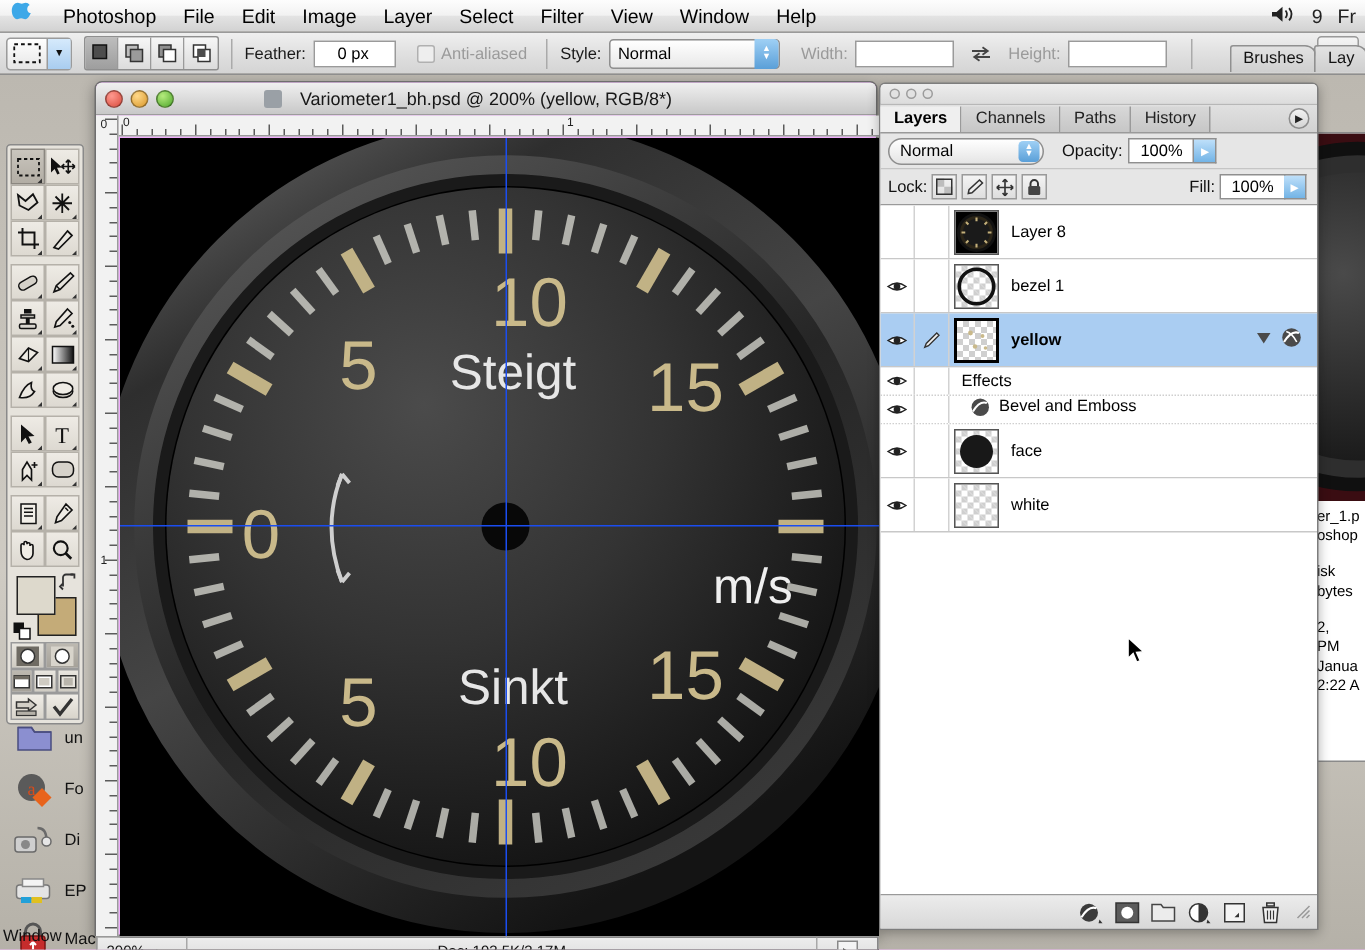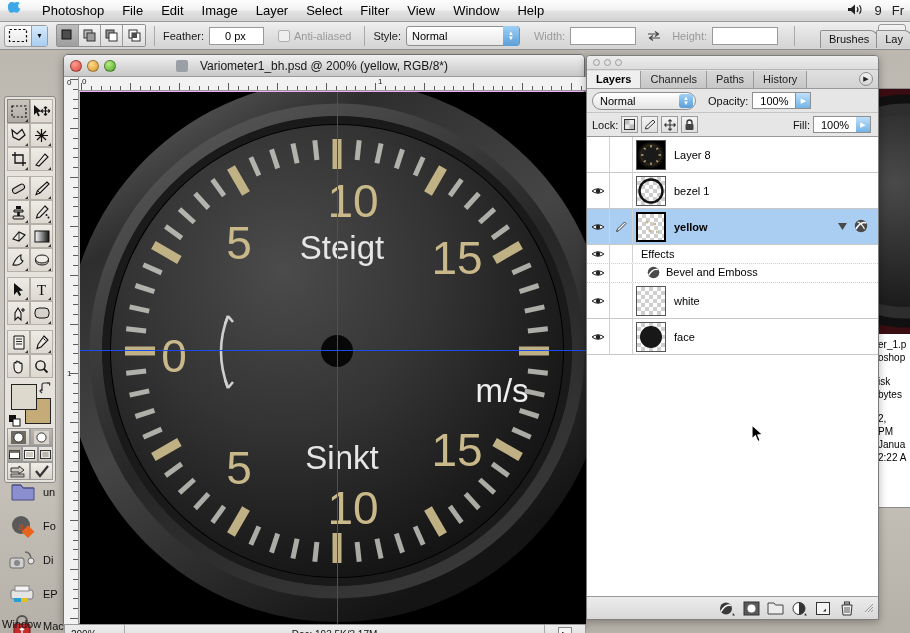--- a/index.html
+++ b/index.html
@@ -1155,38 +1155,38 @@
     </div>
 
     <div class="lrow">
       <span class="lcol-eye">
         <svg width="14" height="10" viewBox="0 0 14 10">
             <path d="M1 5 q6-4.5 12 0 q-6 4.5-12 0 Z" fill="#fff" stroke="#222" stroke-width="1"></path>
             <circle cx="7" cy="5" r="2.2" fill="#222"></circle>
           </svg>
       </span>
       <span class="lcol-link"></span>
-      <span class="lthumb checker"></span>
-      <span class="lname">white</span>
+      <span class="lthumb checker">
+        <svg width="28" height="28" viewBox="0 0 28 28">
+            <circle cx="14" cy="14" r="11" fill="#181818"></circle>
+          </svg>
+      </span>
+      <span class="lname">face</span>
     </div>
 
     <div class="lrow">
       <span class="lcol-eye">
         <svg width="14" height="10" viewBox="0 0 14 10">
             <path d="M1 5 q6-4.5 12 0 q-6 4.5-12 0 Z" fill="#fff" stroke="#222" stroke-width="1"></path>
             <circle cx="7" cy="5" r="2.2" fill="#222"></circle>
           </svg>
       </span>
       <span class="lcol-link"></span>
-      <span class="lthumb checker">
-        <svg width="28" height="28" viewBox="0 0 28 28">
-            <circle cx="14" cy="14" r="11" fill="#181818"></circle>
-          </svg>
-      </span>
-      <span class="lname">face</span>
+      <span class="lthumb checker"></span>
+      <span class="lname">white</span>
     </div>
 
   </div>
 
   <div id="lp-bottom">
     <span class="lb-btn">
       <svg width="17" height="15" viewBox="0 0 17 15">
           <circle cx="7" cy="7.5" r="6" fill="#3b3b3b"></circle>
           <path d="M2 10.5 q5-8 10-6" fill="none" stroke="#fff" stroke-width="1.5"></path>
           <path d="M14 12 l2 2.5 h-2.6 Z" fill="#333"></path>

